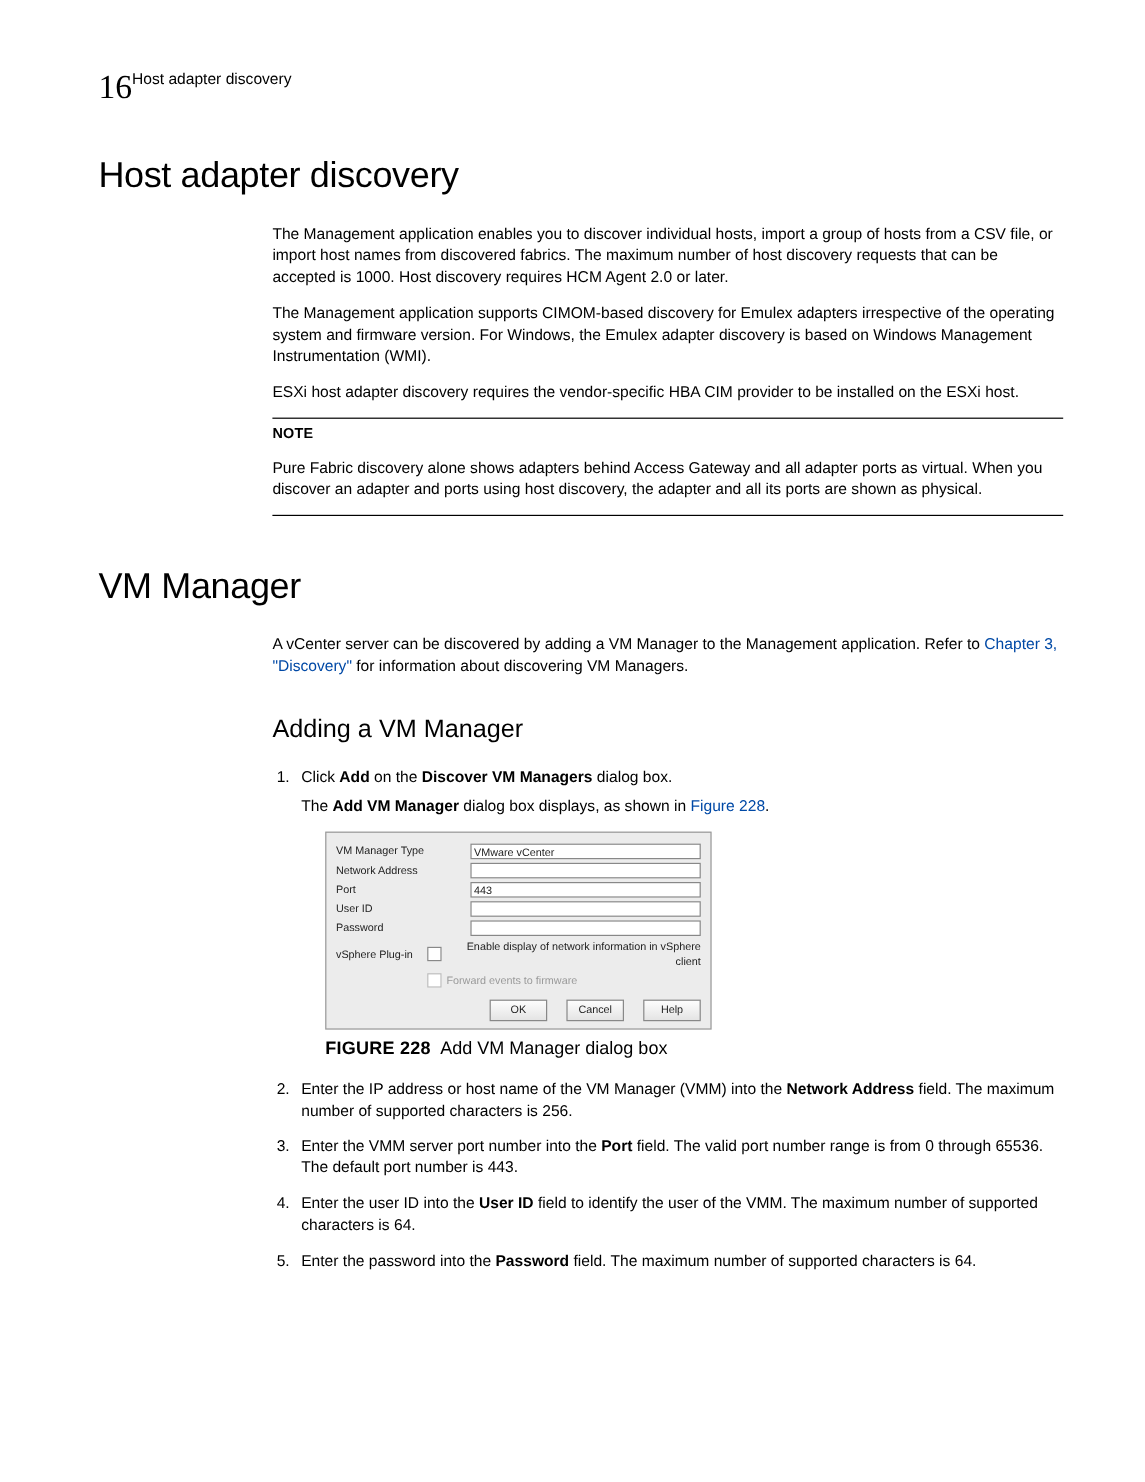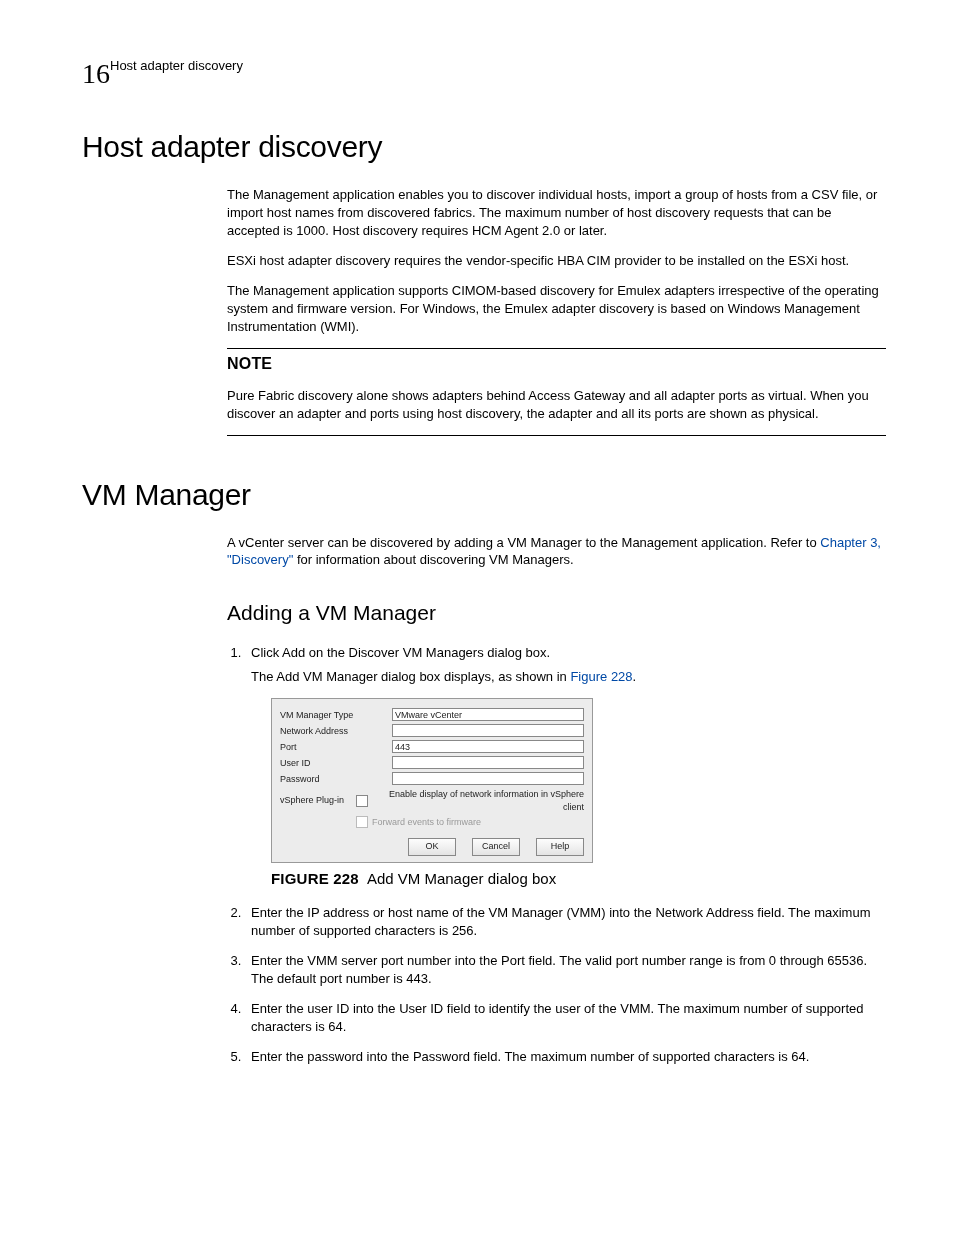--- a/index.html
+++ b/index.html
@@ -43,41 +43,41 @@
     line-height: 1.38;
   }
   .body-block p { margin: 0 0 12px 0; }
   .note-rule {
     border: none;
     border-top: 1px solid #000;
     margin: 6px 0 4px 0;
   }
   .note-label {
     font-weight: bold;
-    font-size: 16px;
+    font-size: 12px;
     margin: 0 0 1px 0;
     letter-spacing: 0.2px;
   }
   .link { color: #0049a6; }
   h2.subsection {
     font-family: Arial, Helvetica, sans-serif;
     font-weight: 400;
     font-size: 21px;
     margin: 30px 0 16px 0;
   }
   ol.steps {
     padding-left: 18px;
     margin: 0;
   }
   ol.steps > li {
     margin-bottom: 12px;
     padding-left: 6px;
   }
   ol.steps > li p { margin: 6px 0 0 0; }
-  .bold { font-weight: normal; }
+  .bold { font-weight: bold; }
 
   
   .dialog {
     width: 304px;
     border: 1px solid #999;
     background: #ececec;
     font-family: Tahoma, Arial, sans-serif;
     font-size: 9px;
     color: #222;
     margin: 12px 0 6px 20px;
@@ -142,22 +142,22 @@
 <div class="page">
 
   <div class="running-head">
     <span class="chapnum">16</span>
     <span class="sectname">Host adapter discovery</span>
   </div>
 
   <h1 class="section-title">Host adapter discovery</h1>
   <div class="body-block">
     <p>The Management application enables you to discover individual hosts, import a group of hosts from a CSV file, or import host names from discovered fabrics. The maximum number of host discovery requests that can be accepted is 1000. Host discovery requires HCM Agent 2.0 or later.</p>
+    <p>The Management application supports CIMOM-based discovery for Emulex adapters irrespective of the operating system and firmware version. For Windows, the Emulex adapter discovery is based on Windows Management Instrumentation (WMI).</p>
     <p>ESXi host adapter discovery requires the vendor-specific HBA CIM provider to be installed on the ESXi host.</p>
-    <p>The Management application supports CIMOM-based discovery for Emulex adapters irrespective of the operating system and firmware version. For Windows, the Emulex adapter discovery is based on Windows Management Instrumentation (WMI).</p>
     <hr class="note-rule">
     <p class="note-label">NOTE</p>
     <p>Pure Fabric discovery alone shows adapters behind Access Gateway and all adapter ports as virtual. When you discover an adapter and ports using host discovery, the adapter and all its ports are shown as physical.</p>
     <hr class="note-rule">
   </div>
 
   <h1 class="section-title" style="margin-top:42px;">VM Manager</h1>
   <div class="body-block">
     <p>
       <span>A vCenter server can be discovered by adding a VM Manager to the Management application. Refer to </span><span class="link">Chapter 3, "Discovery"</span><span> for information about discovering VM Managers.</span>

